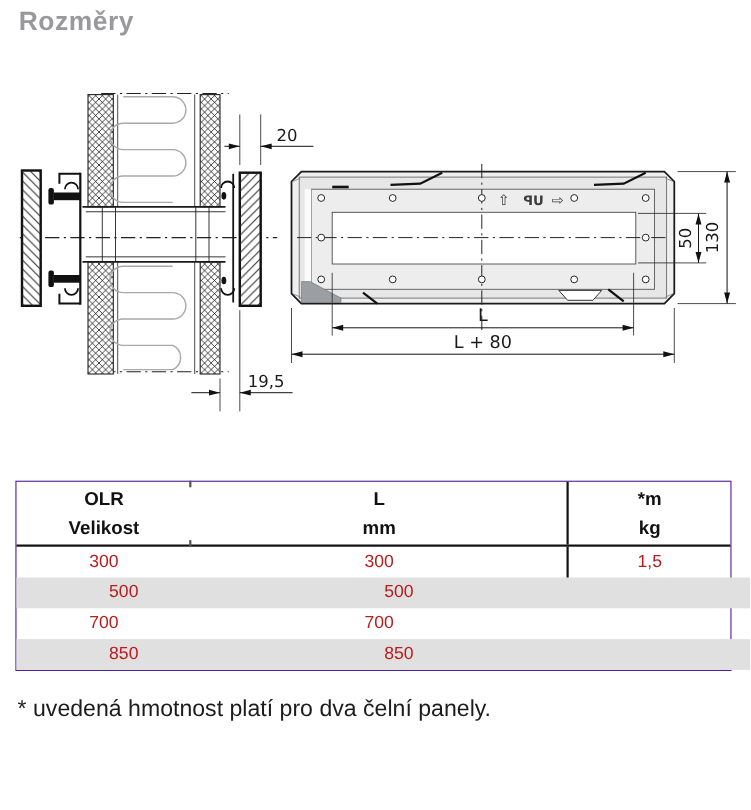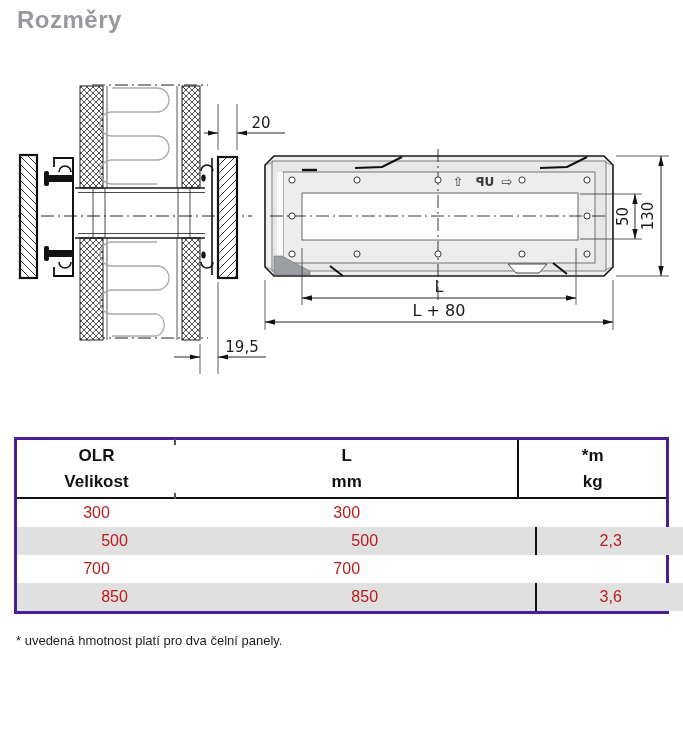--- a/index.html
+++ b/index.html
@@ -7,32 +7,32 @@
         font-family:"Liberation Sans",sans-serif;color:#1a1a1a;}
   .title{position:absolute;left:17px;top:6px;font-size:24px;font-weight:bold;color:#98989d;letter-spacing:.5px;}
   svg{position:absolute;left:0;top:0;}
   svg text{font-family:"DejaVu Sans","Liberation Sans",sans-serif;fill:#1a1a1a;}
   .dimtxt{font-size:15px;}
   .dimtxt-lg{font-size:16px;}
   .uptxt{font-size:12px;font-weight:600;fill:#3a3a3a;}
   .uparrow{font-size:13px;fill:#3a3a3a;}
 
   
-  .tbl{position:absolute;left:14px;top:437px;width:649px;border:3px solid #4c1d95;background:#fff;}
+  .tbl{position:absolute;left:14px;top:437px;width:649px;border:1px solid #4c1d95;background:#fff;}
   .trow{display:flex;width:100%;}
   .tcell{display:flex;flex-direction:column;justify-content:center;align-items:center;
          box-sizing:border-box;height:28px;font-size:16px;color:#b91c1c;}
   .c1{width:24.5%;} .c2{width:52.6%;} .c3{width:22.9%;border-left:2px solid #111;}
   .thead .tcell{height:57px;font-weight:bold;font-size:17px;color:#111;gap:6px;}
   .thead{border-bottom:2.5px solid #111;}
   .zebra{background:#e0e0e0;padding-left:18px;}
   .tick{position:absolute;width:2px;height:6px;background:#555;left:157px;}
   .tick.t1{top:-1px;} .tick.t2{top:53px;}
 
-  .note{position:absolute;left:16px;font-size:13px;color:#1c1c1c;}
+  .note{position:absolute;left:16px;font-size:21px;color:#1c1c1c;}
   .note1{top:633px;} .note2{top:696px;}
 </style>
 </head>
 <body>
 
 <div class="page">
 
   <div class="title">Rozměry</div>
 
   <svg width="683" height="437" viewBox="0 0 683 437">
@@ -226,32 +226,31 @@
       </div>
       <div class="tcell c3">
         <span>*m</span>
         <span>kg</span>
       </div>
     </div>
 
     <div class="trow">
       <div class="tcell c1">300</div>
       <div class="tcell c2">300</div>
+      <div class="tcell c3">1,5</div>
     </div>
     <div class="trow zebra">
       <div class="tcell c1">500</div>
       <div class="tcell c2">500</div>
-      <div class="tcell c3">2,3</div>
     </div>
     <div class="trow">
       <div class="tcell c1">700</div>
       <div class="tcell c2">700</div>
     </div>
     <div class="trow zebra">
       <div class="tcell c1">850</div>
       <div class="tcell c2">850</div>
-      <div class="tcell c3">3,6</div>
     </div>
   </div>
 
   <div class="note note1">* uvedená hmotnost platí pro dva čelní panely.</div>
 
 </div>
 
 </body></html>

